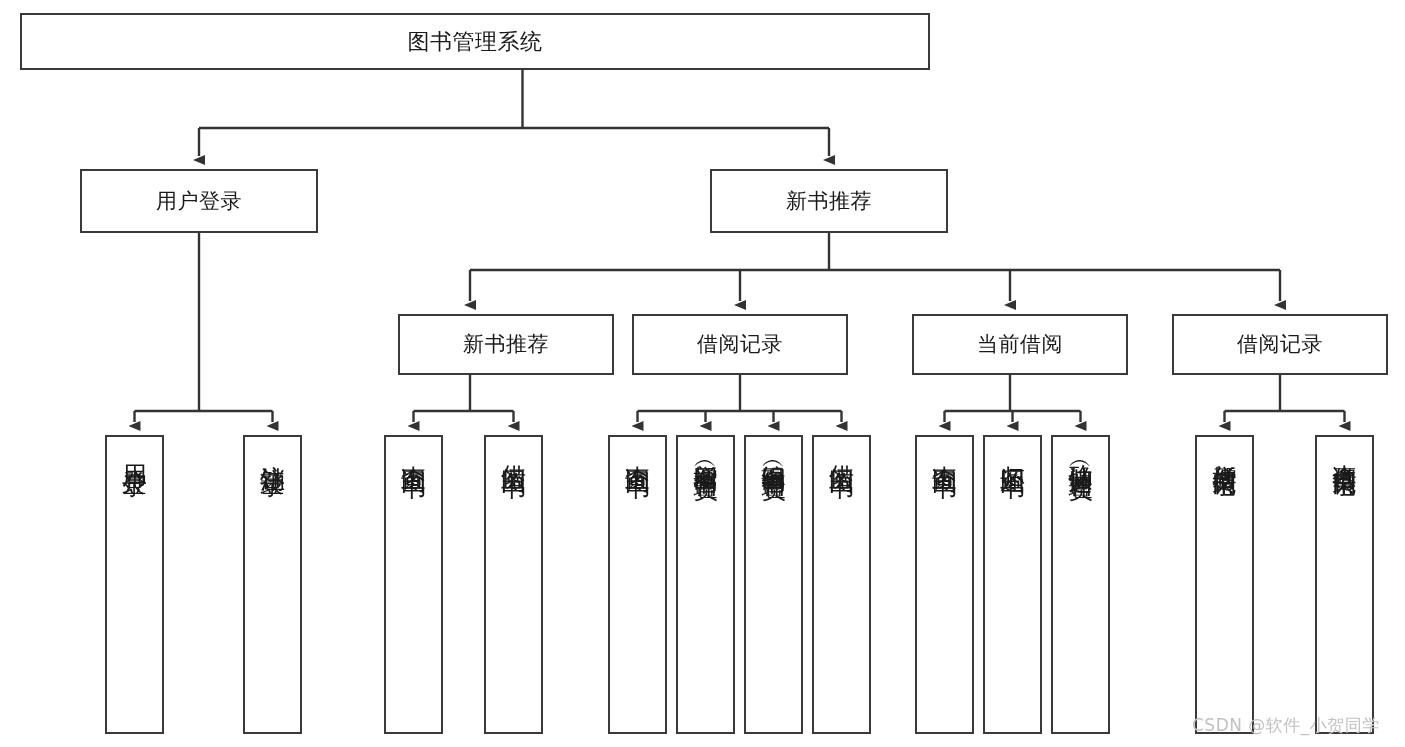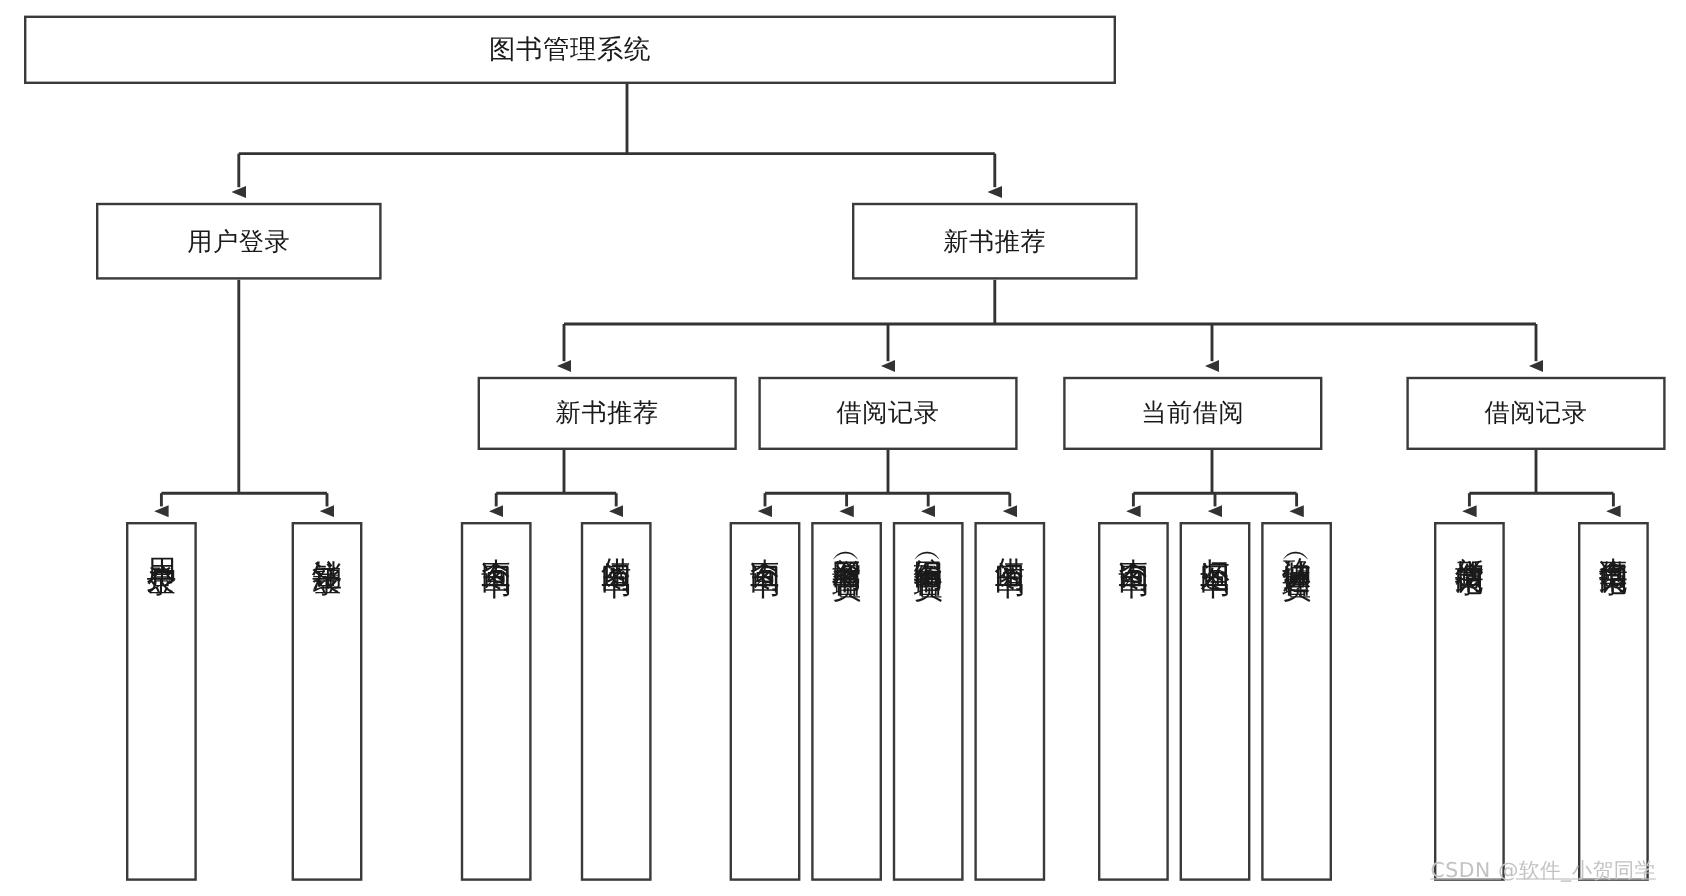--- a/index.html
+++ b/index.html
@@ -68,21 +68,20 @@
     font-size: 24px;
     letter-spacing: 2px;
   }
   .watermark {
     position: absolute;
     color: #c2c2c2;
     font-size: 17px;
     white-space: nowrap;
     letter-spacing: 0.5px;
     pointer-events: none;
-    text-decoration: underline;
   }
 </style>
 </head>
 <body>
 
 <div id="canvas">
 
   <svg id="edges" viewBox="0 0 1405 747" width="1405" height="747">
     <defs>
       <marker id="arrow" markerWidth="10" markerHeight="12" refX="1" refY="6" orient="auto" markerUnits="userSpaceOnUse">
@@ -135,21 +134,21 @@
       </div>
       <div class="node horiz" style="left: 710px; top: 169px; width: 238px; height: 64px;">
         <span class="label">新书推荐</span>
       </div>
       <div class="node horiz" style="left: 362px; top: 314px; width: 216px; height: 61px; margin-left: 36px;">
         <span class="label">新书推荐</span>
       </div>
       <div class="node horiz" style="left: 632px; top: 314px; width: 216px; height: 61px;">
         <span class="label">借阅记录</span>
       </div>
-      <div class="node horiz" style="left: 886px; top: 314px; width: 216px; height: 61px;">
+      <div class="node horiz" style="left: 912px; top: 314px; width: 216px; height: 61px;">
         <span class="label">当前借阅</span>
       </div>
       <div class="node horiz" style="left: 1172px; top: 314px; width: 216px; height: 61px;">
         <span class="label">借阅记录</span>
       </div>
       <div class="node vert" style="left: 105px; top: 435px; width: 59px; height: 299px;">
         <span class="label">用户登录</span>
       </div>
       <div class="node vert" style="left: 243px; top: 435px; width: 59px; height: 299px;">
         <span class="label">注销登录</span>

